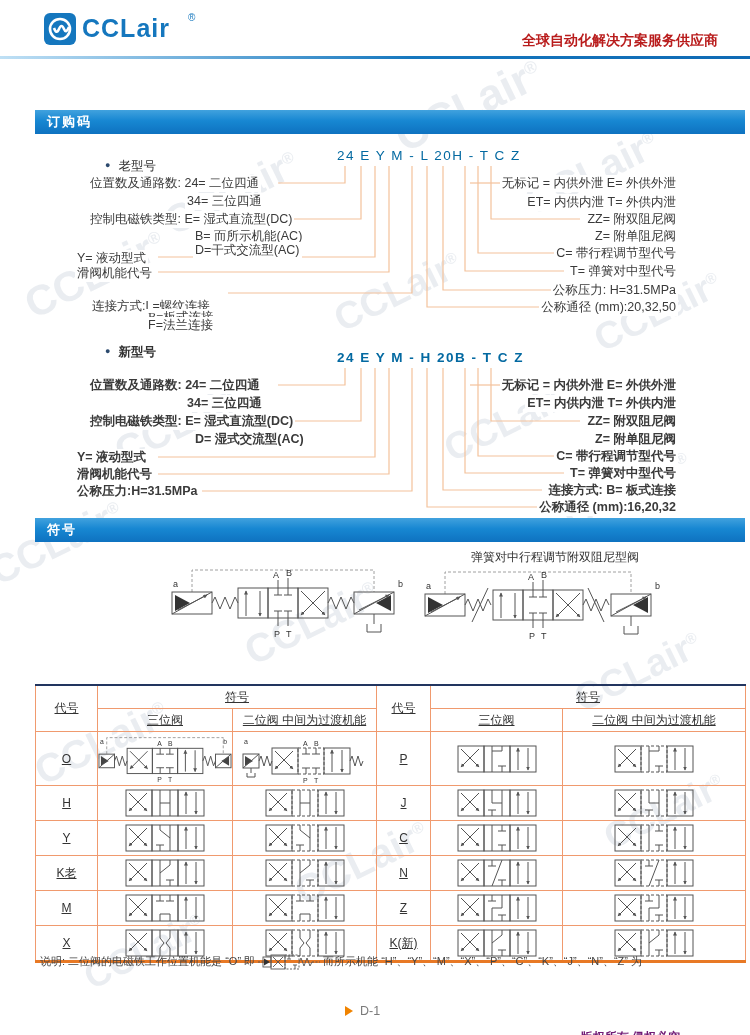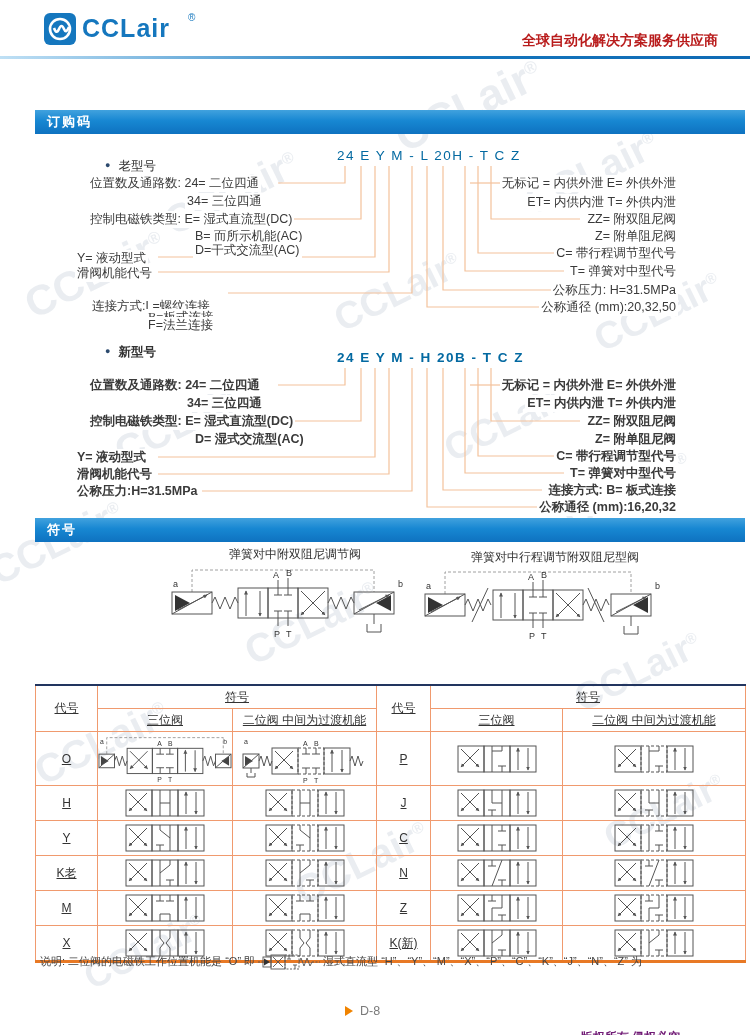--- a/index.html
+++ b/index.html
@@ -150,21 +150,20 @@
     <div class="rlab" style="top:77px;">ZZ= 附双阻尼阀</div>
     <div class="rlab" style="top:95px;">Z= 附单阻尼阀</div>
     <div class="rlab" style="top:112px;">C= 带行程调节型代号</div>
     <div class="rlab" style="top:129px;">T= 弹簧对中型代号</div>
     <div class="rlab" style="top:146px;">连接方式: B= 板式连接</div>
     <div class="rlab" style="top:163px;">公称通径 (mm):16,20,32</div>
   </div>
 
   <div class="bar" style="top:518px;"><span>符号</span></div>
 
-  <div class="sym-caption" style="left:170px;top:546px;width:250px;">弹簧对中附双阻尼调节阀</div>
   <div class="sym-caption" style="left:425px;top:549px;width:260px;">弹簧对中行程调节附双阻尼型阀</div>
 
   <svg class="sym-svg" style="left:165px;top:558px;" width="260" height="92" viewBox="0 0 260 92">
     <defs>
         <marker id="sa1" markerWidth="6" markerHeight="6" refX="3.5" refY="2" orient="auto" markerUnits="userSpaceOnUse">
           <path d="M0,0 L4,2 L0,4 Z" fill="#555"></path>
         </marker>
       </defs>
     <polyline class="dsh" points="27,34 27,12 209,12 209,34"></polyline>
     <rect x="7" y="34" width="40" height="22"></rect>
@@ -912,23 +911,23 @@
         <line x1="15" y1="5" x2="25" y2="15" stroke="#555" stroke-width="0.9"></line>
         <line x1="25" y1="5" x2="15" y2="15" stroke="#555" stroke-width="0.9"></line>
         <rect x="27" y="3" width="14" height="14" fill="none" stroke="#555" stroke-width="0.9" stroke-dasharray="2,1.5"></rect>
         <line x1="31" y1="3" x2="31" y2="7" stroke="#555" stroke-width="0.9"></line>
           <line x1="29" y1="7" x2="33" y2="7" stroke="#555" stroke-width="0.9"></line>
         <line x1="37" y1="17" x2="37" y2="13" stroke="#555" stroke-width="0.9"></line>
           <line x1="35" y1="13" x2="39" y2="13" stroke="#555" stroke-width="0.9"></line>
         <polyline points="41,10 43,6 46,14 49,6 52,14 54,10" fill="none" stroke="#555" stroke-width="0.9"></polyline>
         <line x1="54" y1="10" x2="62" y2="10" stroke="#555" stroke-width="0.9" stroke-dasharray="2,1.5"></line>
       </svg>
-      <span>湿式直流型 “H”、“Y”、“M”、“X”、“P”、“C”、“K”、“J”、“N”、“Z” 为</span>
+      <span>而所示机能 “H”、“Y”、“M”、“X”、“P”、“C”、“K”、“J”、“N”、“Z” 为</span>
     </div>
   </div>
 
   <div class="pagemark">
     <span class="tri"></span>
-    <span class="pagenum">D-8</span>
+    <span class="pagenum">D-1</span>
   </div>
   <div class="copyright">版权所有,侵权必究</div>
 
 </div>
 
 </body></html>

